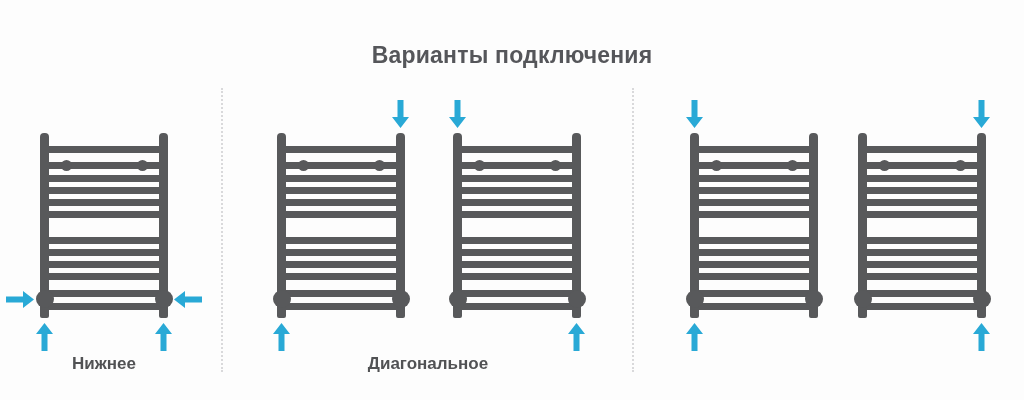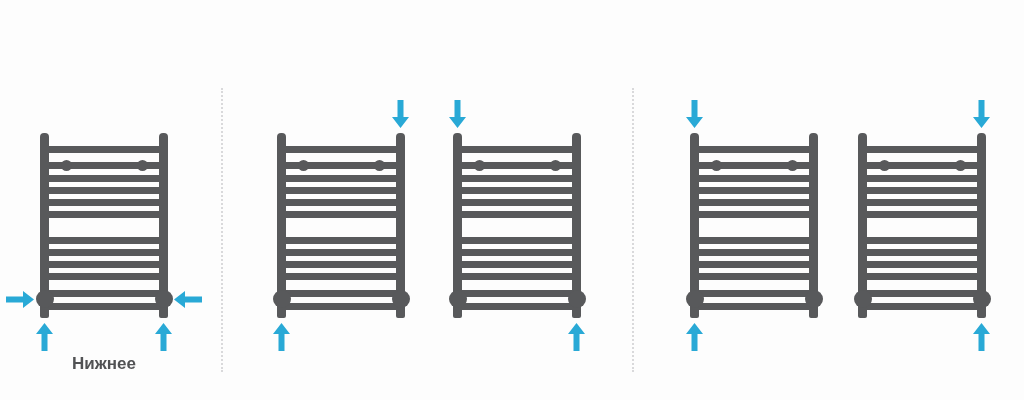--- a/index.html
+++ b/index.html
@@ -39,25 +39,27 @@
     position:absolute;width:18px;height:18px;border-radius:50%;
     background:var(--rad,#58595b);
   }
   .rail .arrow{position:absolute;}
   .rail .arrow svg{display:block;}
 </style>
 </head>
 <body style="--bg: #fdfdfd; --rad: #58595b; --title: #55565a; --label: #515254; --sep: #d9d9db;">
 
 <div id="stage">
+  <div class="title">Варианты подключения</div>
 
   <div class="separator" id="sep0" style="left: 221px;"></div>
   <div class="separator" id="sep1" style="left: 632px;"></div>
 
   <div class="section-label" id="label0" style="left: -6px;">Нижнее</div>
+  <div class="section-label" id="label1" style="left: 318px;">Диагональное</div>
 
   <div id="rails">
       <div class="rail" style="left: 40px; top: 133px;">
         <div class="rung" style="top: 13px;"></div>
         <div class="rung" style="top: 29px;"></div>
         <div class="rung" style="top: 42px;"></div>
         <div class="rung" style="top: 54px;"></div>
         <div class="rung" style="top: 66px;"></div>
         <div class="rung" style="top: 78px;"></div>
         <div class="rung" style="top: 104px;"></div>

